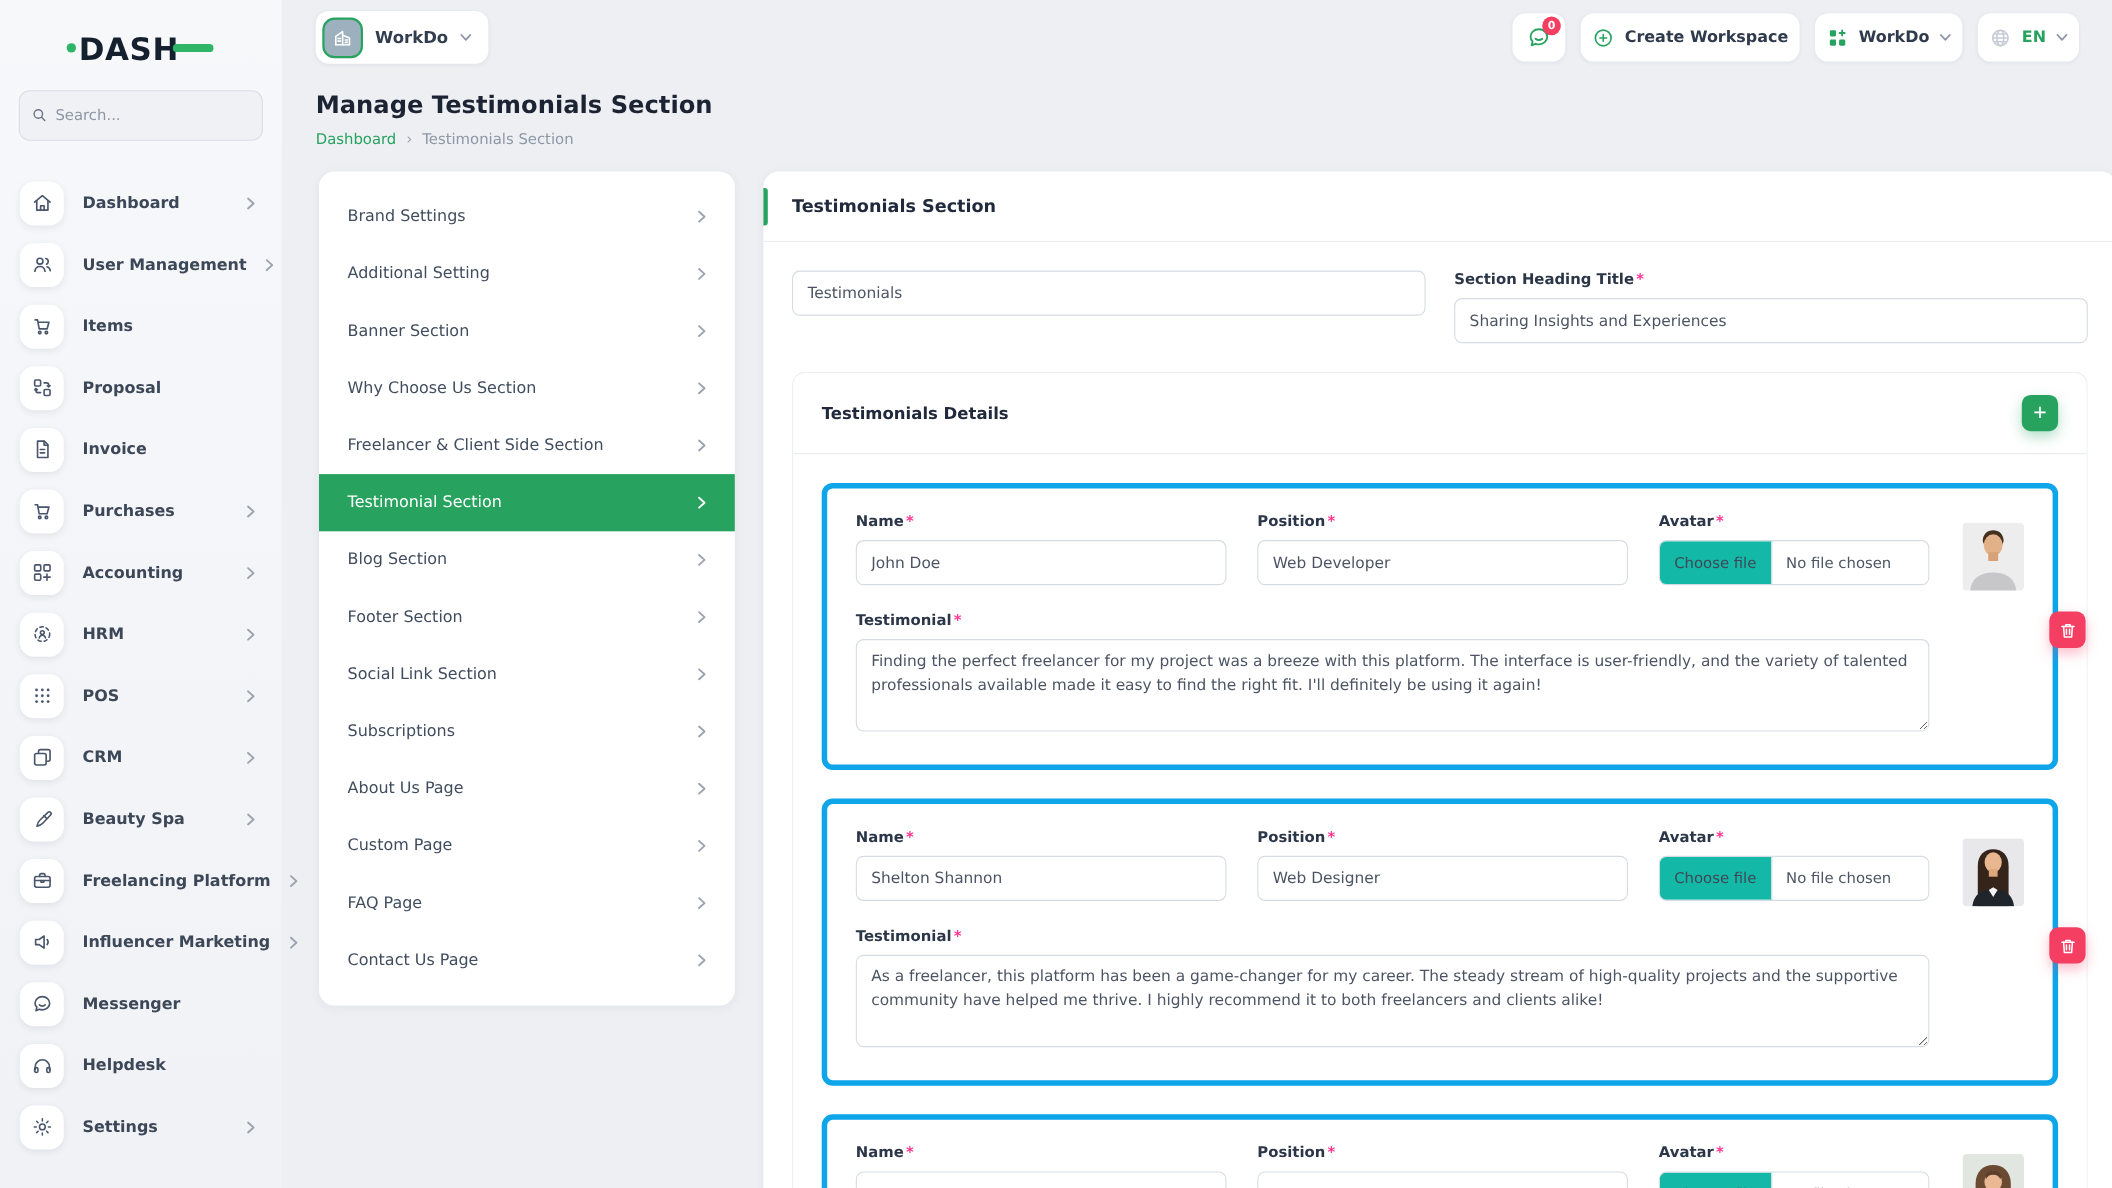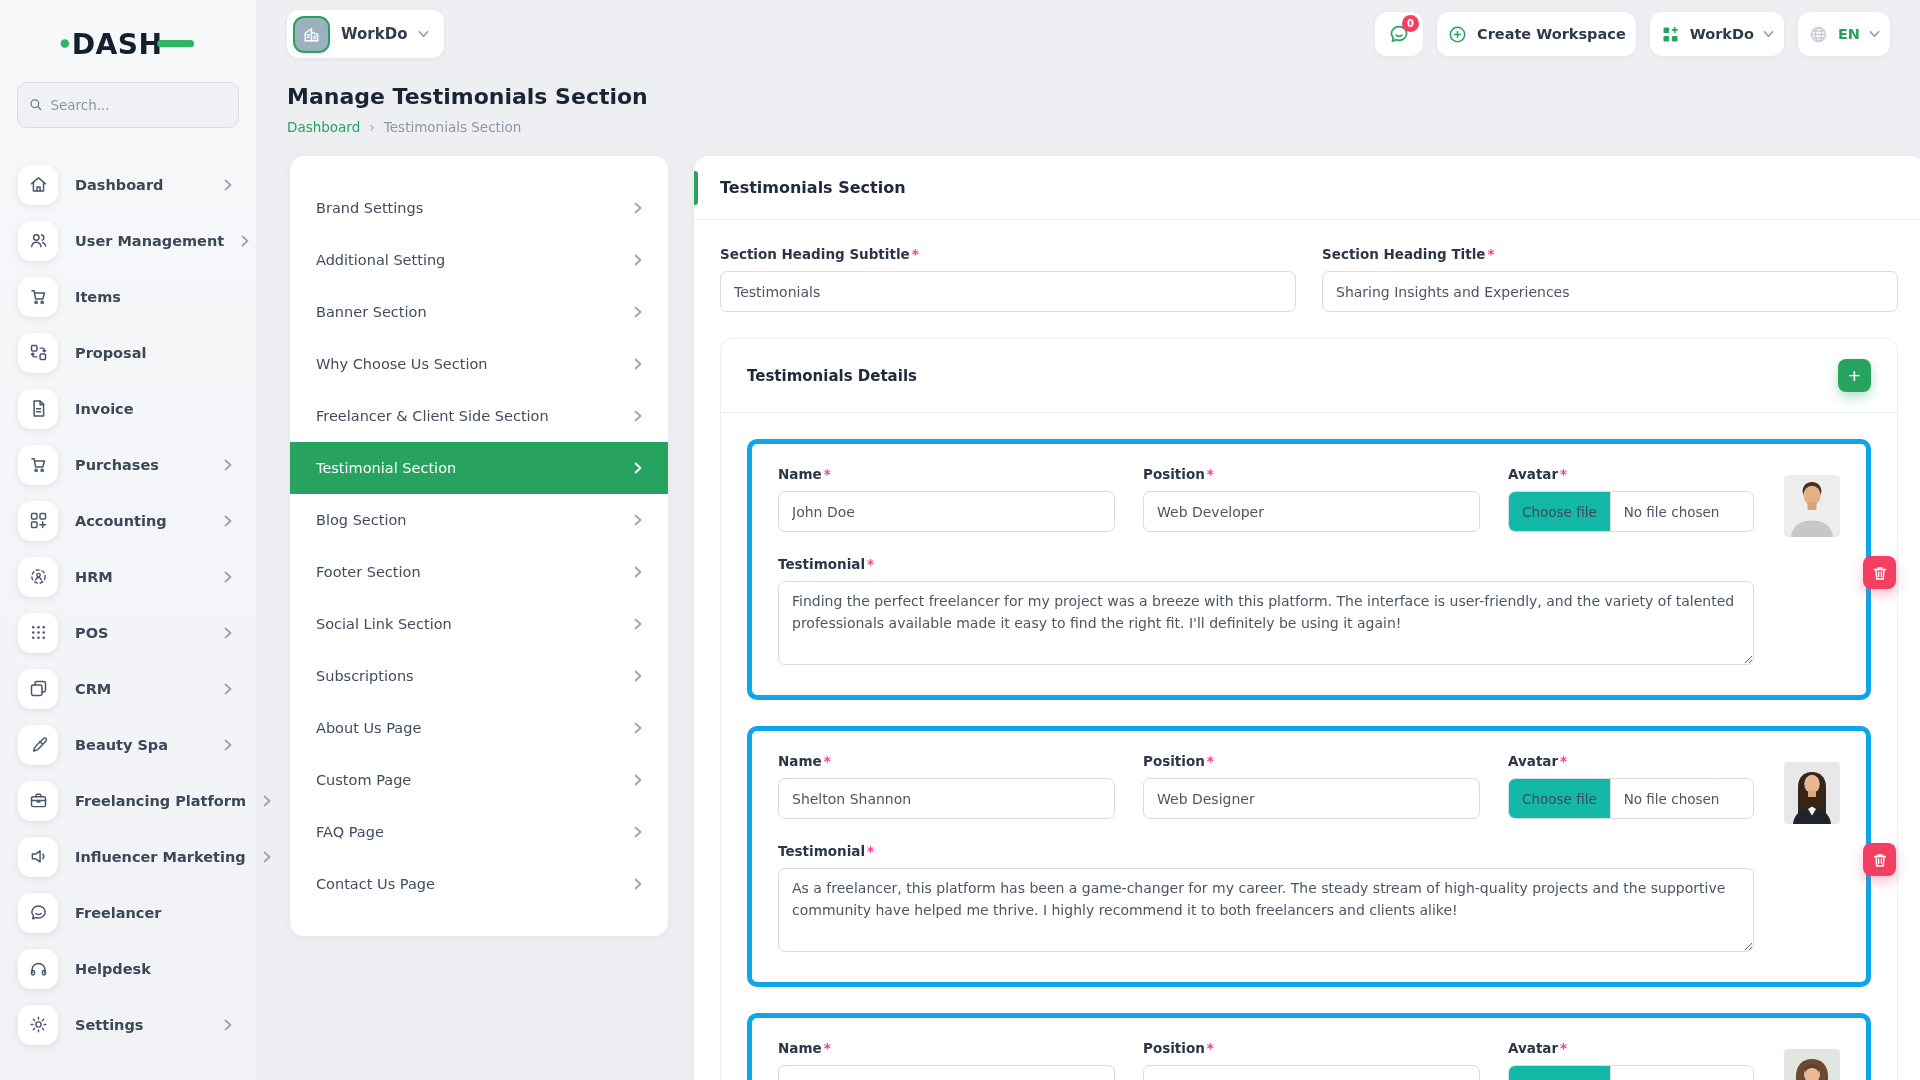--- a/index.html
+++ b/index.html
@@ -36,21 +36,21 @@
   .page-head { padding:26px 0 0 31px; }
   .page-title { font-size:22px; font-weight:700; color:#1c2434; }
   .breadcrumb { margin-top:10px; font-size:13.5px; display:flex; align-items:center; gap:9px; }
   .bc-home { color:#27a35f; cursor:pointer; }
   .bc-sep { color:#9aa3b2; font-size:14px; }
   .bc-cur { color:#8d97a6; }
 
   .content { display:flex; align-items:flex-start; gap:26px; padding:21px 30px 0 34px; }
 
   
-  .menu-card { width:378px; min-width:378px; background:#fff; border-radius:14px; padding:26px 0; box-shadow:0 2px 10px rgba(30,40,60,.05); }
+  .menu-card { width:378px; min-width:378px; background:#fff; border-radius:14px; padding:15px 0; box-shadow:0 2px 10px rgba(30,40,60,.05); }
   .menu-item { height:52px; display:flex; align-items:center; justify-content:space-between; padding:0 26px; font-size:14.5px; font-weight:500; color:#414d5f; cursor:pointer; }
   .menu-item.active { background:#27a35f; color:#fff; }
   .menu-item.active .chev { color:#fff; }
 
   
   .panel { flex:1; background:#fff; border-radius:14px 14px 0 0; box-shadow:0 2px 10px rgba(30,40,60,.05); min-height:900px; }
   .panel-head { height:64px; display:flex; align-items:center; padding:0 26px; border-bottom:1px solid #e9ecf1; position:relative; }
   .accent { position:absolute; left:0; top:15px; width:4px; height:34px; background:#27a35f; border-radius:0 3px 3px 0; }
   .panel-title { font-size:16px; font-weight:700; color:#202a3c; }
   .panel-body { padding:26px 26px 0; }
@@ -375,21 +375,21 @@
             <use href="#i-chev-r"></use>
           </svg>
         </span>
       </div>
     <div class="nav-item">
         <span class="nav-ico">
           <svg>
             <use href="#i-chatbub"></use>
           </svg>
         </span>
-        <span class="nav-label">Freelancer</span>
+        <span class="nav-label">Messenger</span>
       </div>
     <div class="nav-item">
         <span class="nav-ico">
           <svg>
             <use href="#i-headset"></use>
           </svg>
         </span>
         <span class="nav-label">Helpdesk</span>
       </div>
     <div class="nav-item">
@@ -589,21 +589,20 @@
     </div>
 
     <div class="panel">
       <div class="panel-head">
         <span class="accent"></span>
         <span class="panel-title">Testimonials Section</span>
       </div>
       <div class="panel-body">
         <div class="frow">
           <div class="fgroup">
-            <label class="flabel"><span>Section Heading Subtitle</span><i class="req">*</i></label>
             <input class="tinput" value="Testimonials" style="">
           </div>
           <div class="fgroup">
             <label class="flabel"><span>Section Heading Title</span><i class="req">*</i></label>
             <input class="tinput" value="Sharing Insights and Experiences" style="">
           </div>
         </div>
 
         <div class="details">
           <div class="details-head">

